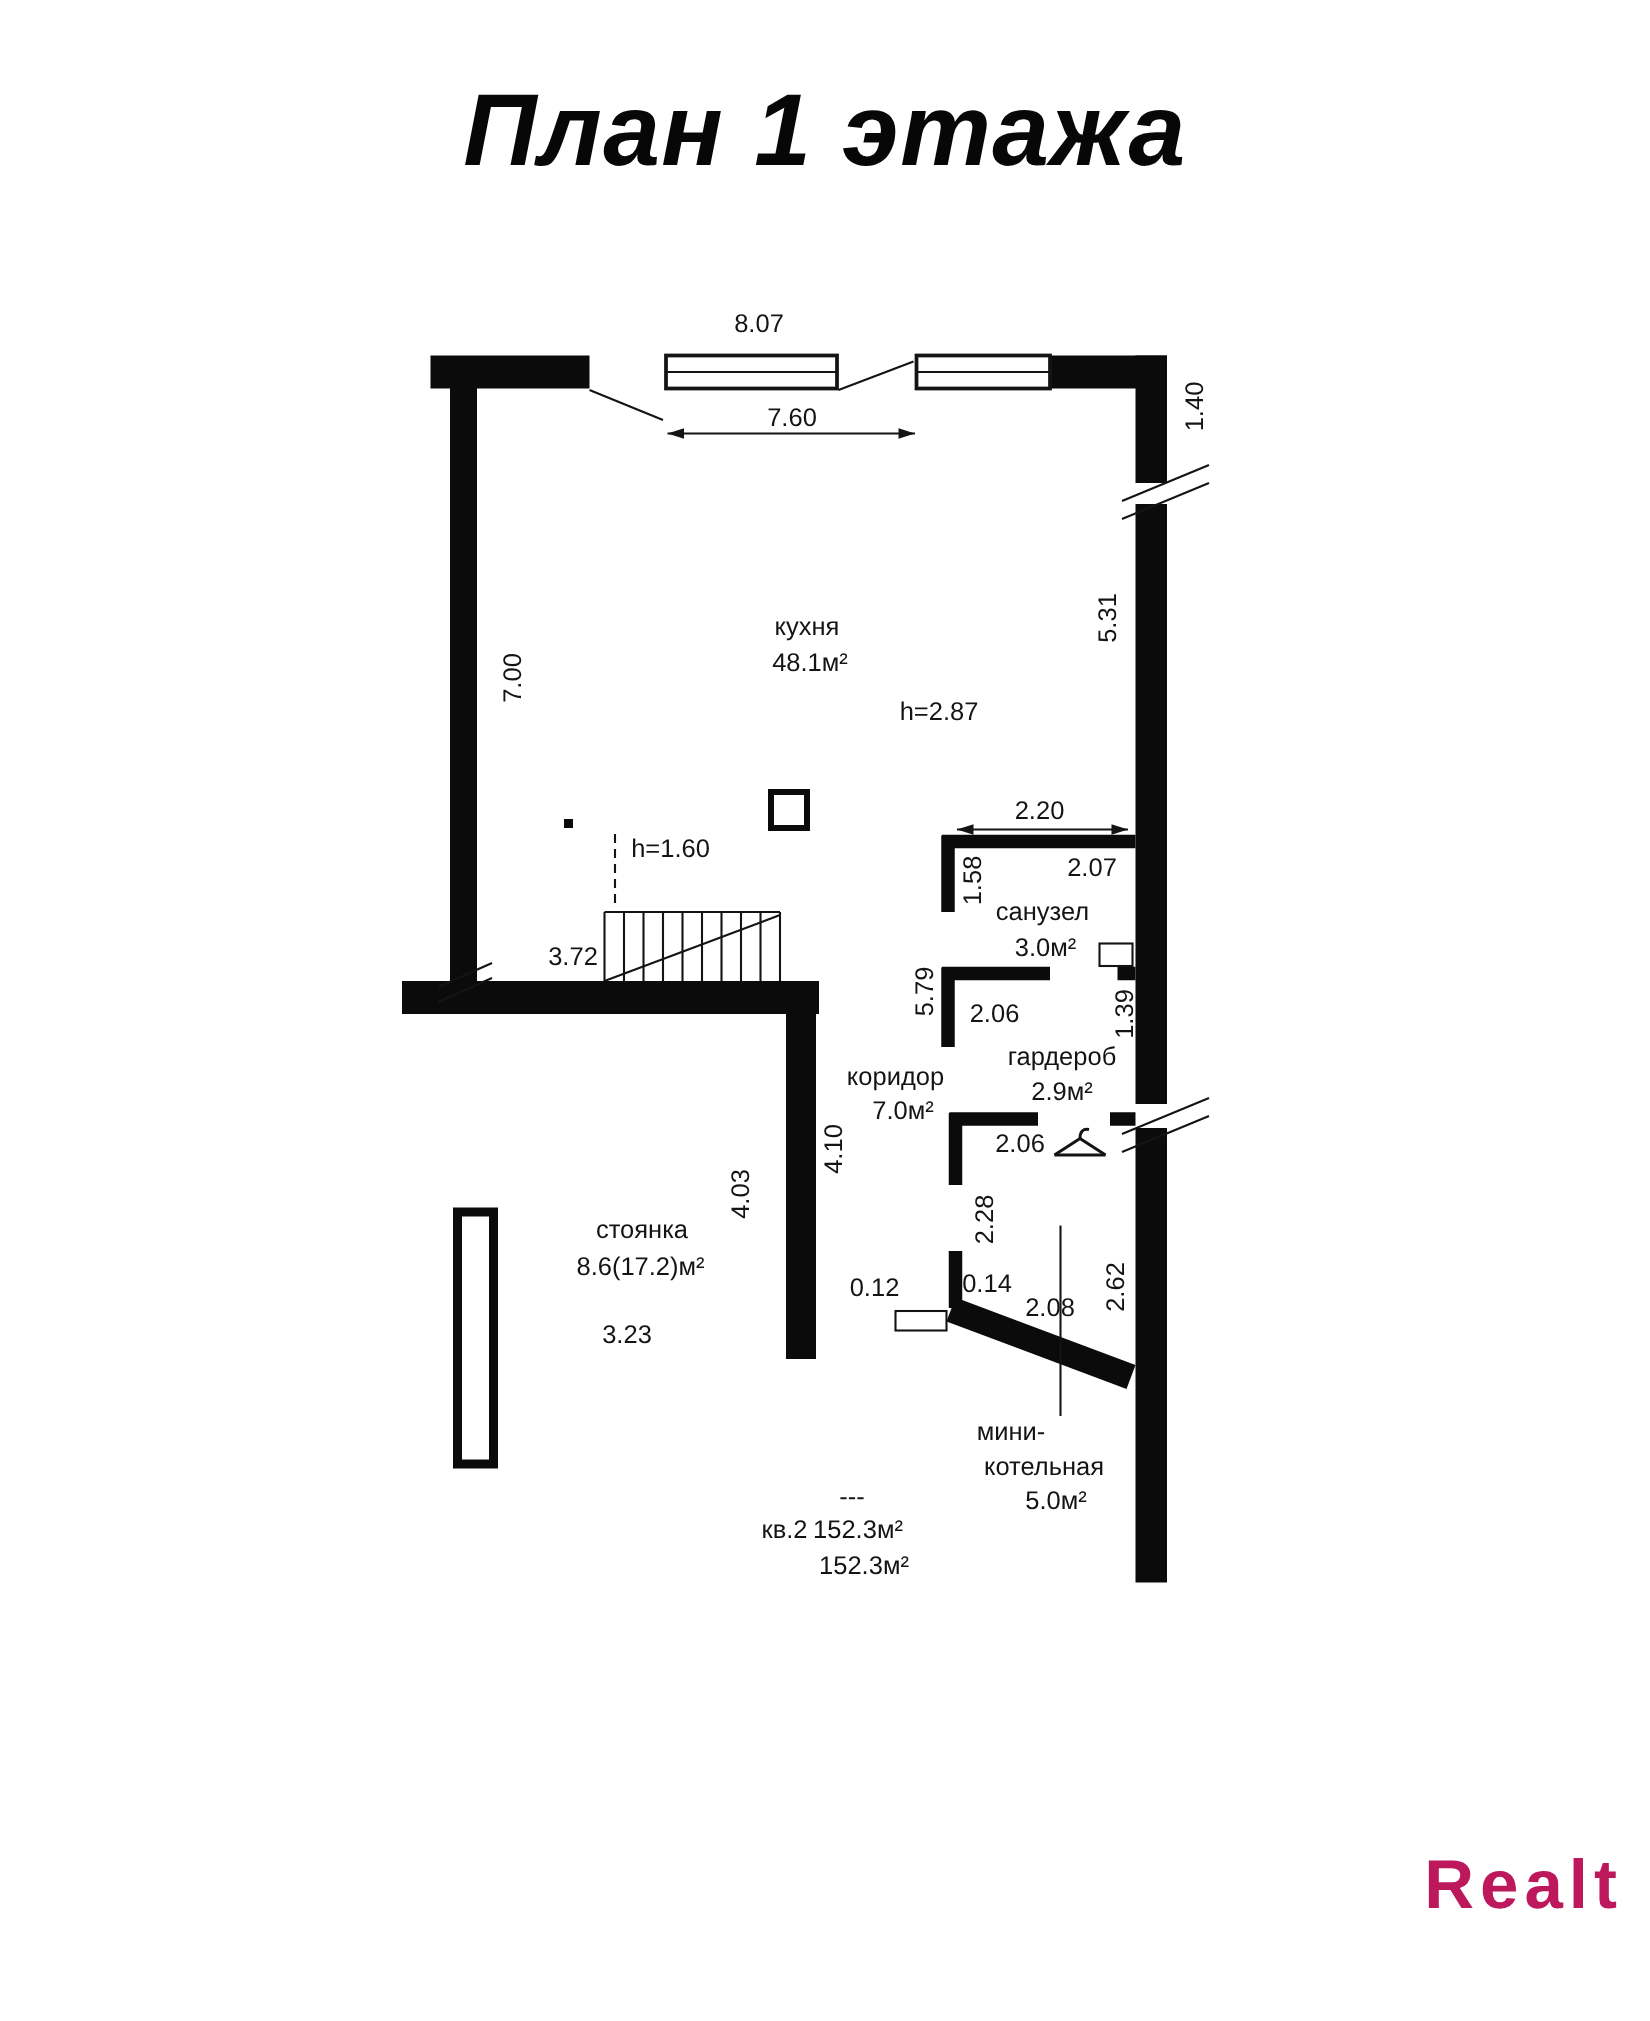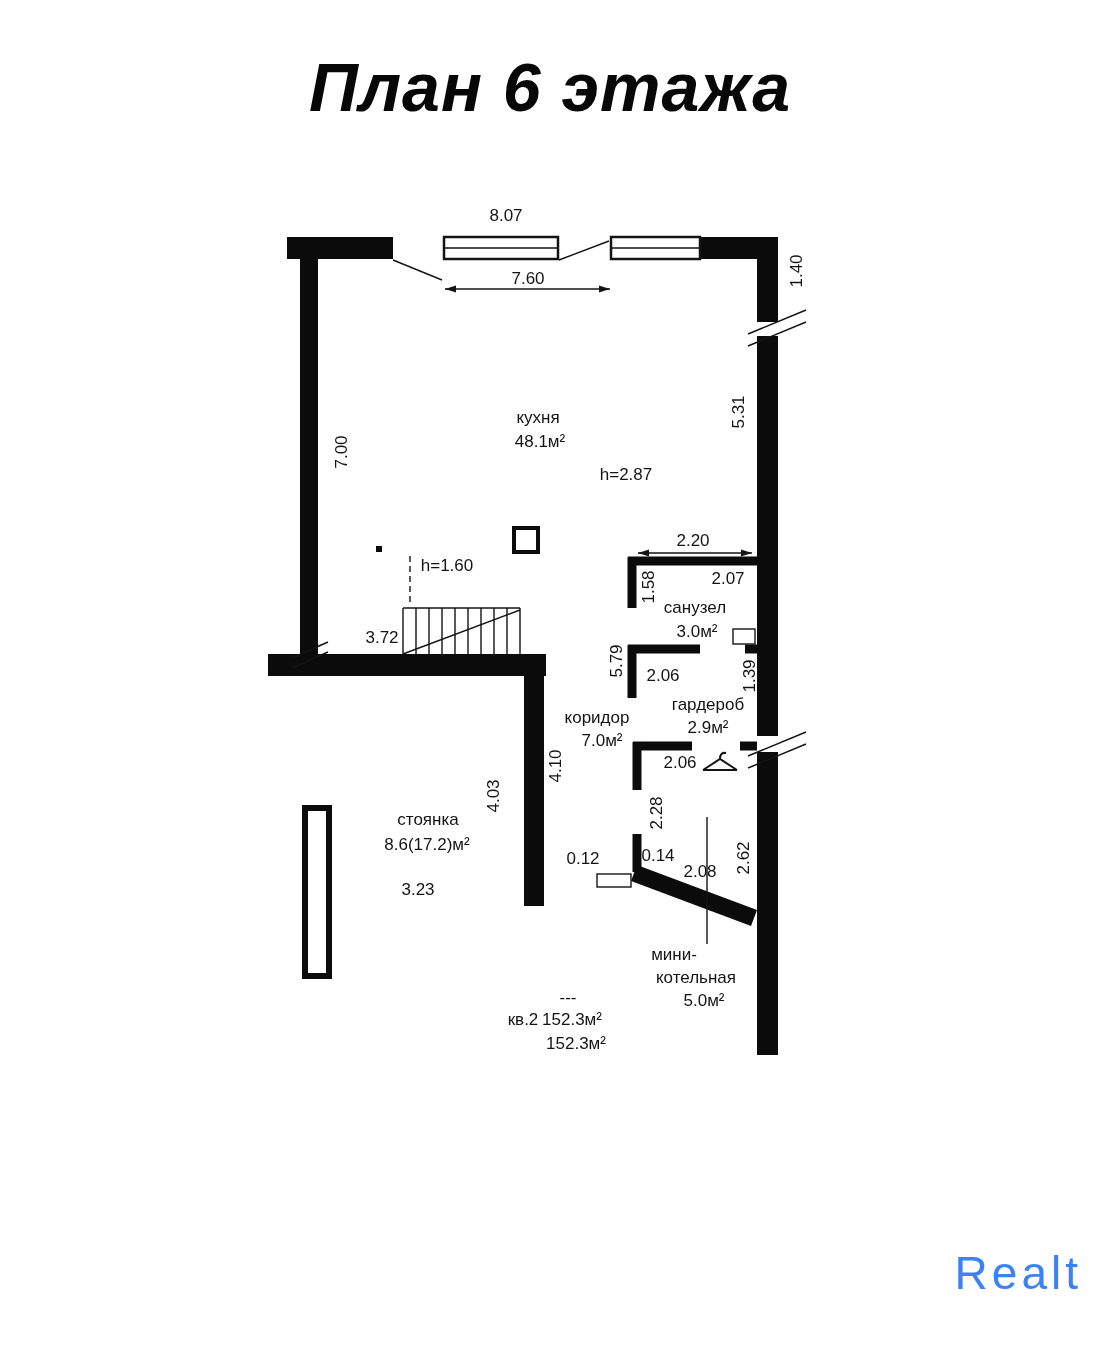--- a/index.html
+++ b/index.html
@@ -17,44 +17,44 @@
     text-align:center;
     font-size:68px;
     font-weight:900;
     font-style:italic;
     letter-spacing:1px;
     color:#070707;
     font-family:"Liberation Sans",sans-serif;
   }
   .watermark{
     position:absolute;
-    right:18px;bottom:47px;
+    right:18px;bottom:64px;
     font-size:46px;
-    font-weight:400;
+    font-weight:700;
     letter-spacing:4px;
-    color:#3b82f6;
+    color:#be185d;
     font-family:"Liberation Sans",sans-serif;
     user-select:none;
   }
   svg.plan{position:absolute;left:0;top:0;}
   svg.plan text{
     font-family:"Liberation Sans",sans-serif;
     font-size:17px;
     fill:#141414;
   }
   svg.plan .wall{fill:#0b0b0b;stroke:none;}
   svg.plan .thin{stroke:#141414;stroke-width:1.4;fill:none;}
   svg.plan .part{stroke:#0b0b0b;stroke-width:9;fill:none;}
 </style>
 </head>
 <body>
 
 <div class="page">
 
-  <h1 class="title">План 6 этажа</h1>
+  <h1 class="title">План 1 этажа</h1>
 
   <svg class="plan" width="1100" height="1347" viewBox="0 0 1100 1347" xmlns="http://www.w3.org/2000/svg">
 
     <g>
       <rect class="wall" x="287" y="237" width="106" height="22"></rect>
       <rect class="wall" x="300" y="258" width="18" height="396"></rect>
       <rect class="wall" x="268" y="654" width="278" height="22"></rect>
       <rect class="wall" x="524" y="676" width="20" height="230"></rect>
       <rect class="wall" x="700" y="237" width="78" height="22"></rect>
       <rect class="wall" x="757" y="237" width="21" height="85"></rect>

